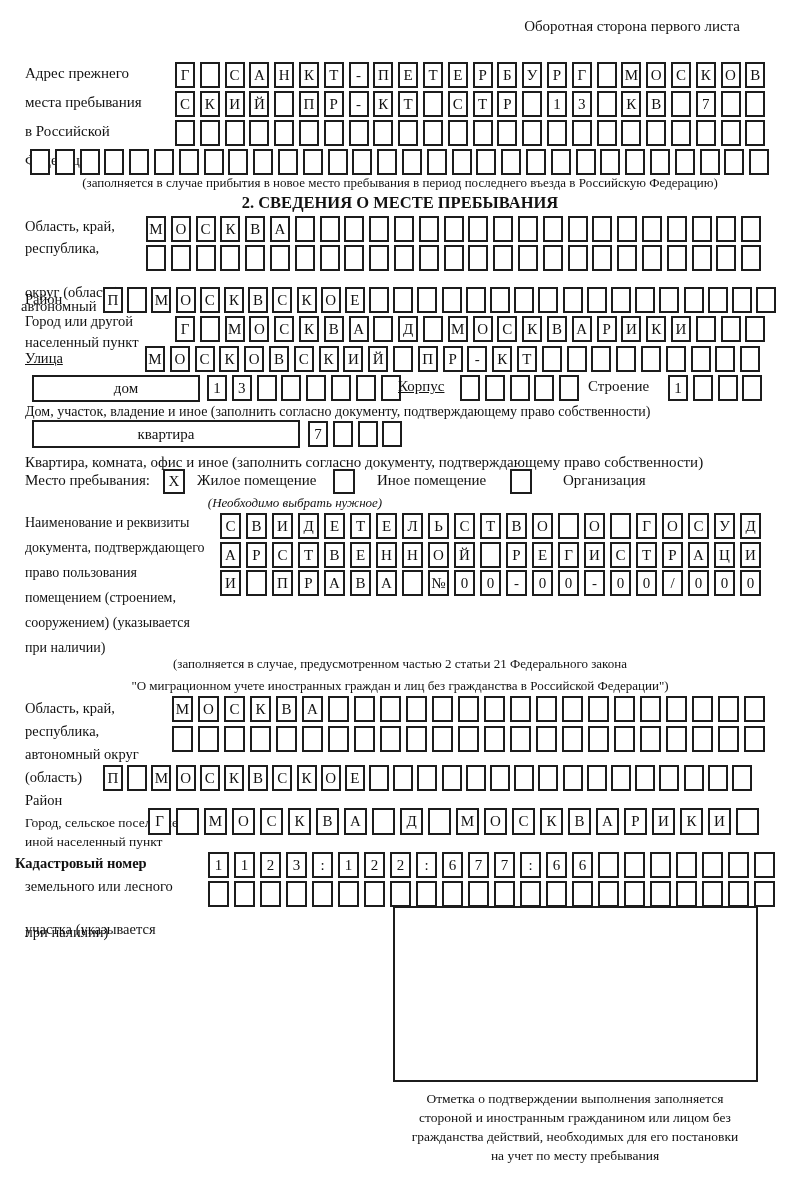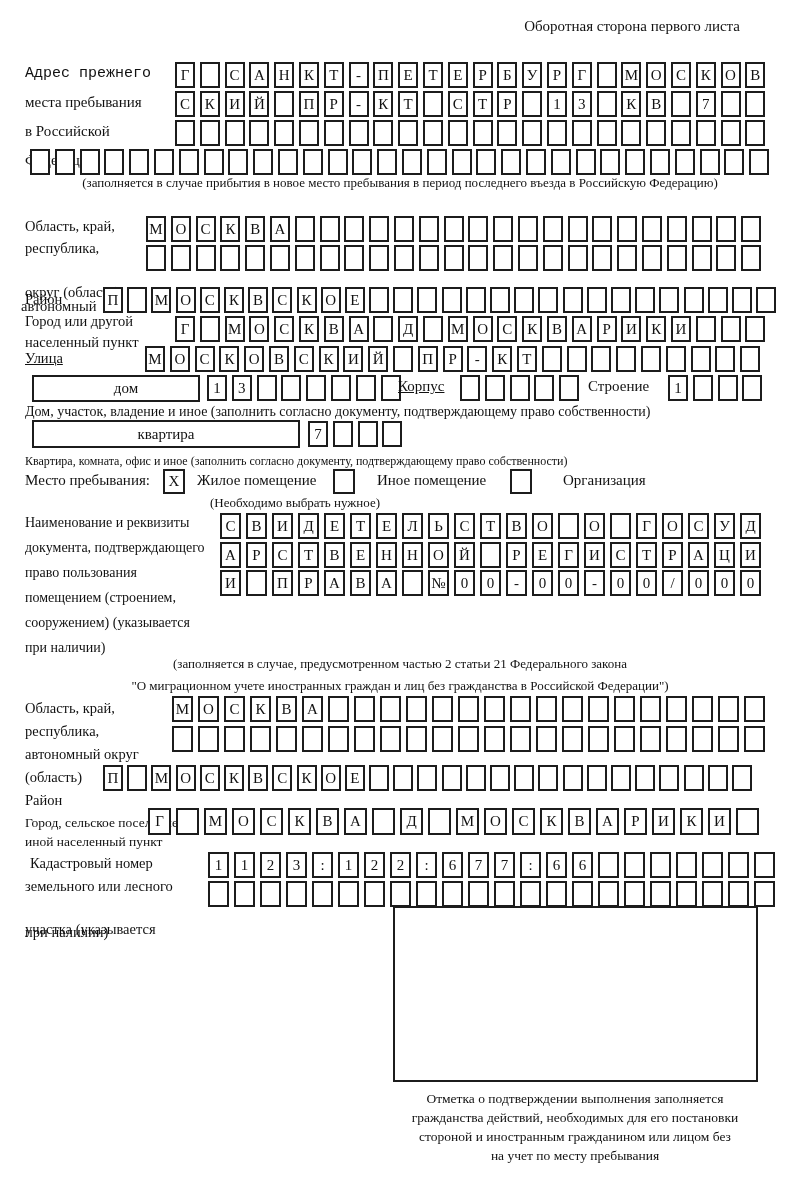--- a/index.html
+++ b/index.html
@@ -35,21 +35,21 @@
   .bigbox{box-sizing:border-box;border:2px solid #1c1c1c;background:#fff;}
   .cap{font-size:13.5px;line-height:19px;text-align:center;}
 </style>
 </head>
 <body>
 
 <div class="page">
 
   <div class="abs lbl" style="top:18px;right:60px;">Оборотная сторона первого листа</div>
 
-  <div class="abs lbl" style="left:25px;top:65px;font-family:Liberation Mono, monospace;">Адрес прежнего</div>
+  <div class="abs lbl" style="left:25px;top:65px;">Адрес прежнего</div>
   <div class="abs lbl" style="left:25px;top:94px;">места пребывания</div>
   <div class="abs lbl" style="left:25px;top:123px;">в Российской</div>
   <div class="abs lbl" style="left:25px;top:152px;">Федерации</div>
 
   <div class="grid" style="left:175px;top:62px;">
       <span class="c">Г</span>
       <span class="c"></span>
       <span class="c">С</span>
       <span class="c">А</span>
       <span class="c">Н</span>
@@ -153,20 +153,21 @@
       <span class="c"></span>
       <span class="c"></span>
       <span class="c"></span>
       <span class="c"></span>
       <span class="c"></span>
       <span class="c"></span>
     </div>
 
   <div class="abs note center" style="top:175px;">(заполняется в случае прибытия в новое место пребывания в период последнего въезда в Российскую Федерацию)</div>
 
+  <div class="abs center bold" style="top:193px;font-size:16.5px;">2. СВЕДЕНИЯ О МЕСТЕ ПРЕБЫВАНИЯ</div>
 
   <div class="abs lbl14" style="left:25px;top:218px;">Область, край,</div>
   <div class="abs lbl14" style="left:25px;top:240px;">республика,</div>
   <div class="abs lbl14" style="left:21px;top:262px;margin-top:36px;">автономный</div>
   <div class="abs lbl14" style="left:25px;top:284px;">округ (область)</div>
   <div class="grid" style="left:146px;top:216px;">
       <span class="c">М</span>
       <span class="c">О</span>
       <span class="c">С</span>
       <span class="c">К</span>
@@ -340,30 +341,30 @@
   <div class="abs labelbox" style="left:32px;top:420px;width:268px;height:28px;">квартира</div>
 
   <div class="abs" style="left:25px;top:404px;font-size:14px;">Дом, участок, владение и иное (заполнить согласно документу, подтверждающему право собственности)</div>
   <div class="grid" style="left:308px;top:421px;">
       <span class="c">7</span>
       <span class="c"></span>
       <span class="c"></span>
       <span class="c"></span>
     </div>
 
-  <div class="abs" style="left:25px;top:454px;font-size:12px;">Квартира, комната, офис и иное (заполнить согласно документу, подтверждающему право собственности)</div>
+  <div class="abs" style="left:25px;top:454px;font-size:15px;">Квартира, комната, офис и иное (заполнить согласно документу, подтверждающему право собственности)</div>
 
   <div class="abs lbl" style="left:25px;top:472px;">Место пребывания:</div>
   <div class="chk" style="left:163px;top:469px;">X</div>
   <div class="abs lbl" style="left:197px;top:472px;">Жилое помещение</div>
   <div class="chk" style="left:333px;top:469px;"></div>
   <div class="abs lbl" style="left:377px;top:472px;">Иное помещение</div>
   <div class="chk" style="left:510px;top:469px;"></div>
   <div class="abs lbl" style="left:563px;top:472px;">Организация</div>
-  <div class="abs note" style="left:175px;top:495px;width:240px;text-align:center;">(Необходимо выбрать нужное)</div>
+  <div class="abs note" style="left:175px;top:495px;width:240px;text-align:center;font-style:italic;">(Необходимо выбрать нужное)</div>
 
   <div class="abs" style="left:25px;top:515px;font-size:14px;">Наименование и реквизиты</div>
   <div class="abs" style="left:25px;top:540px;font-size:14px;">документа, подтверждающего</div>
   <div class="abs" style="left:25px;top:565px;font-size:14px;">право пользования</div>
   <div class="abs" style="left:25px;top:590px;font-size:14px;">помещением (строением,</div>
   <div class="abs" style="left:25px;top:615px;font-size:14px;">сооружением) (указывается</div>
   <div class="abs" style="left:25px;top:640px;font-size:14px;">при наличии)</div>
   <div class="grid w21" style="left:220px;top:513px;">
       <span class="c">С</span>
       <span class="c">В</span>
@@ -543,21 +544,21 @@
       <span class="c">К</span>
       <span class="c">В</span>
       <span class="c">А</span>
       <span class="c">Р</span>
       <span class="c">И</span>
       <span class="c">К</span>
       <span class="c">И</span>
       <span class="c"></span>
     </div>
 
-  <div class="abs lbl14" style="left:30px;top:855px;">Кадастровый номер</div>
+  <div class="abs lbl14" style="left:15px;top:855px;font-weight:bold;">Кадастровый номер</div>
   <div class="abs lbl14" style="left:25px;top:878px;">земельного или лесного</div>
   <div class="abs lbl14" style="left:25px;top:901px;margin-top:20px;">участка (указывается</div>
   <div class="abs lbl14" style="left:25px;top:924px;">при наличии)</div>
   <div class="grid w21" style="left:208px;top:852px;">
       <span class="c">1</span>
       <span class="c">1</span>
       <span class="c">2</span>
       <span class="c">3</span>
       <span class="c">:</span>
       <span class="c">1</span>
@@ -599,18 +600,18 @@
       <span class="c"></span>
       <span class="c"></span>
       <span class="c"></span>
       <span class="c"></span>
       <span class="c"></span>
     </div>
 
   <div class="abs bigbox" style="left:393px;top:906px;width:365px;height:176px;"></div>
   <div class="abs cap" style="left:375px;top:1089px;width:400px;">
     <div>Отметка о подтверждении выполнения заполняется</div>
+    <div>стороной и иностранным гражданином или лицом без</div>
     <div>гражданства действий, необходимых для его постановки</div>
-    <div>стороной и иностранным гражданином или лицом без</div>
     <div>на учет по месту пребывания</div>
   </div>
 
 </div>
 
 </body></html>

